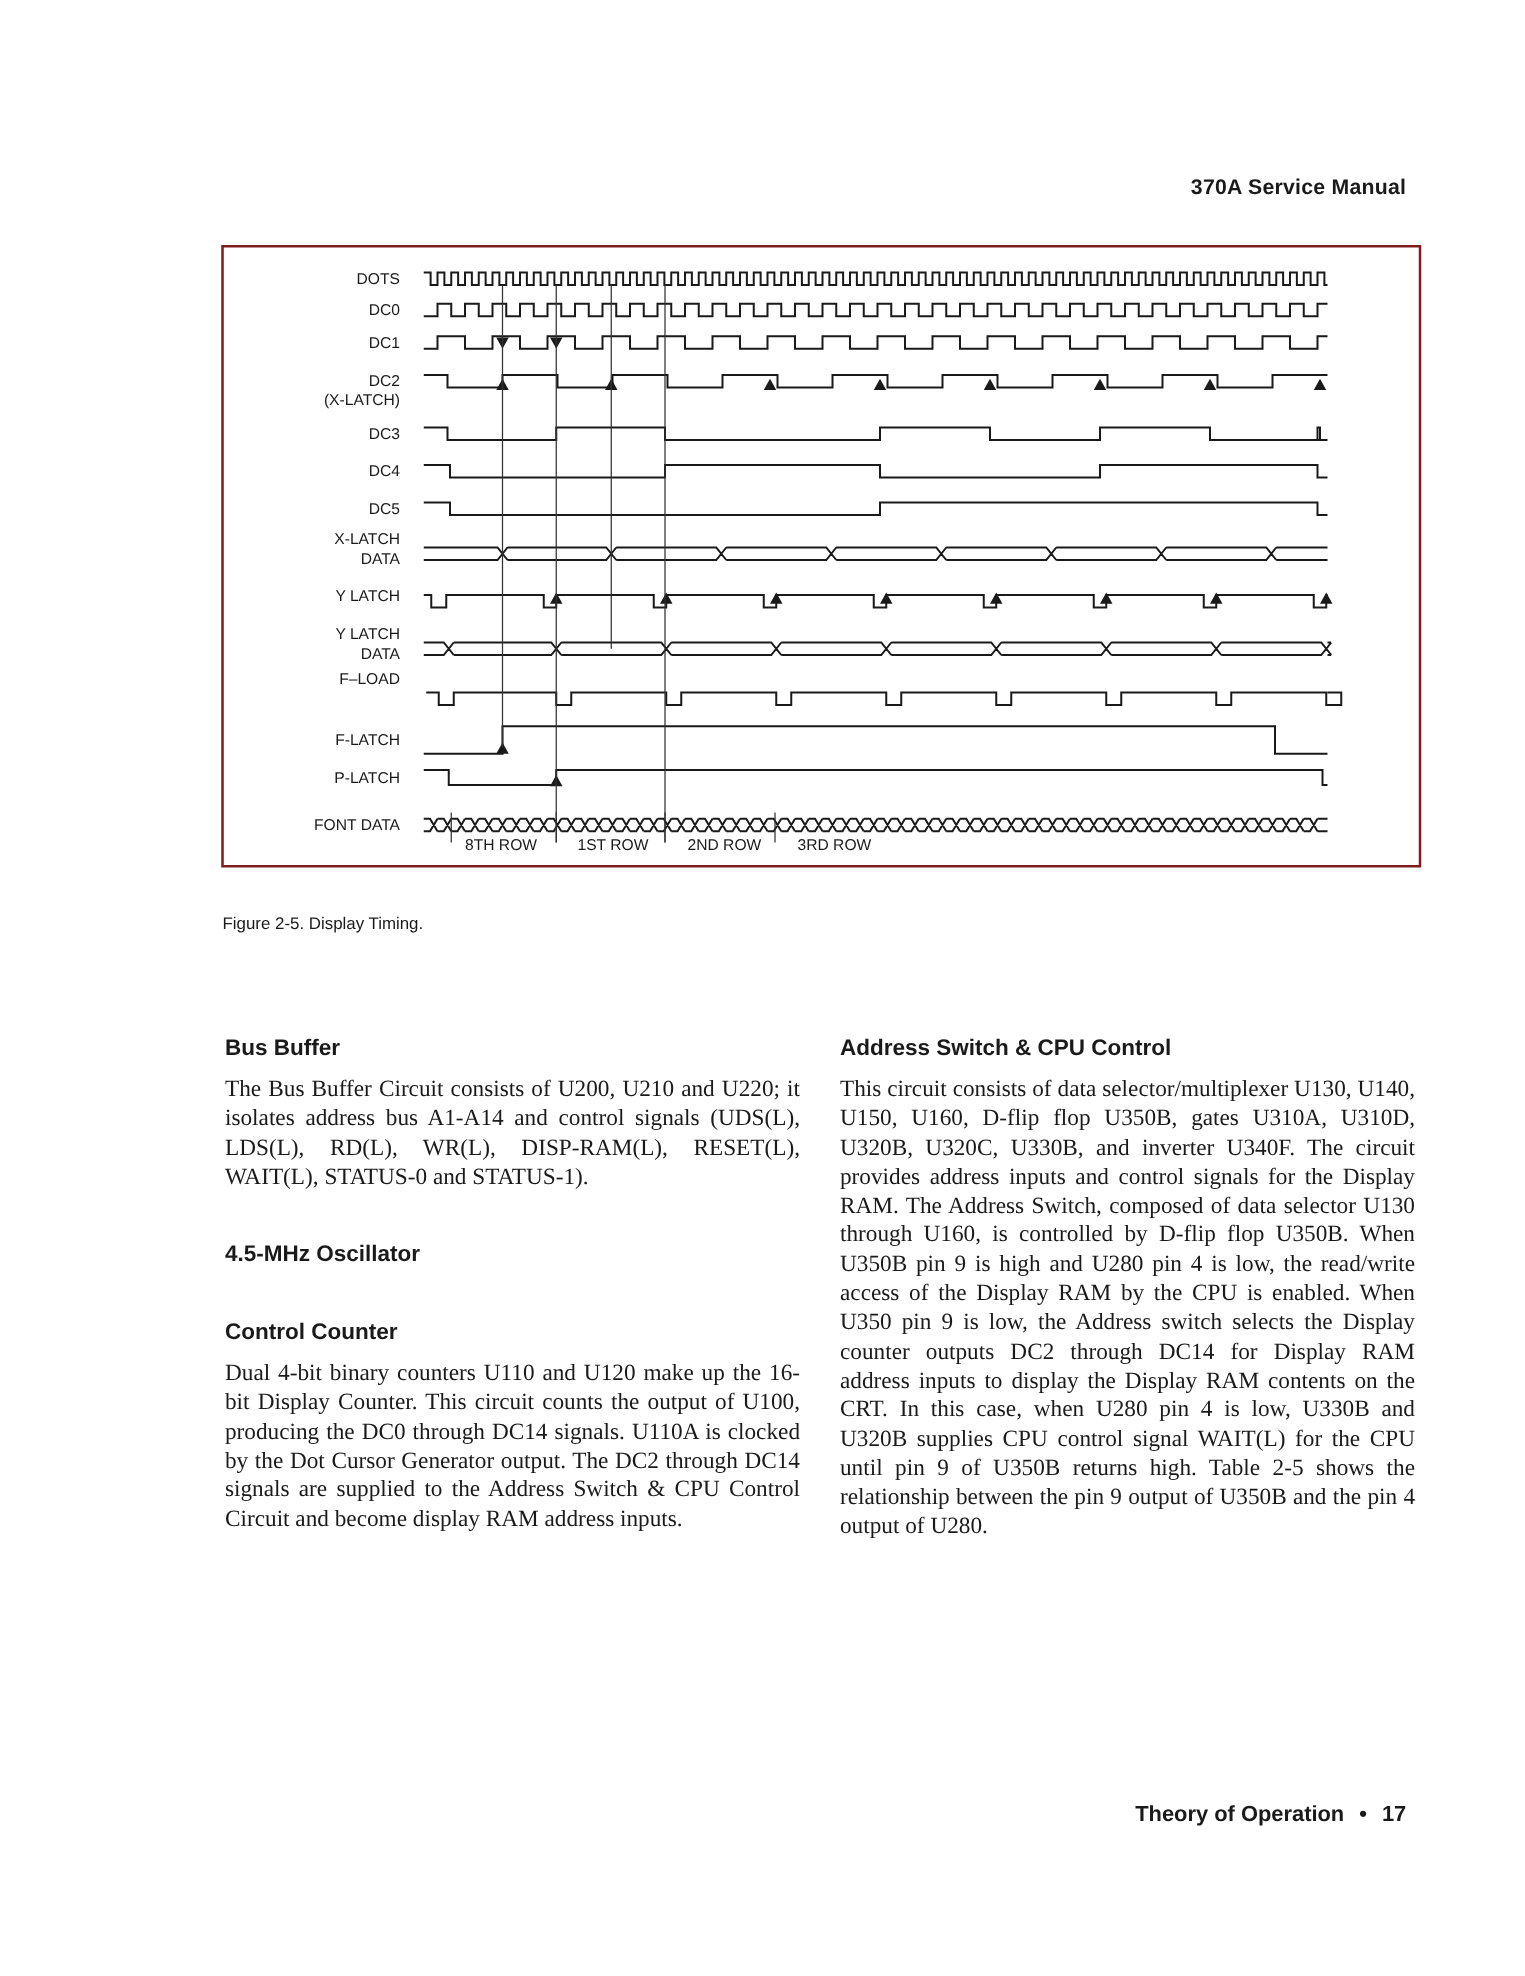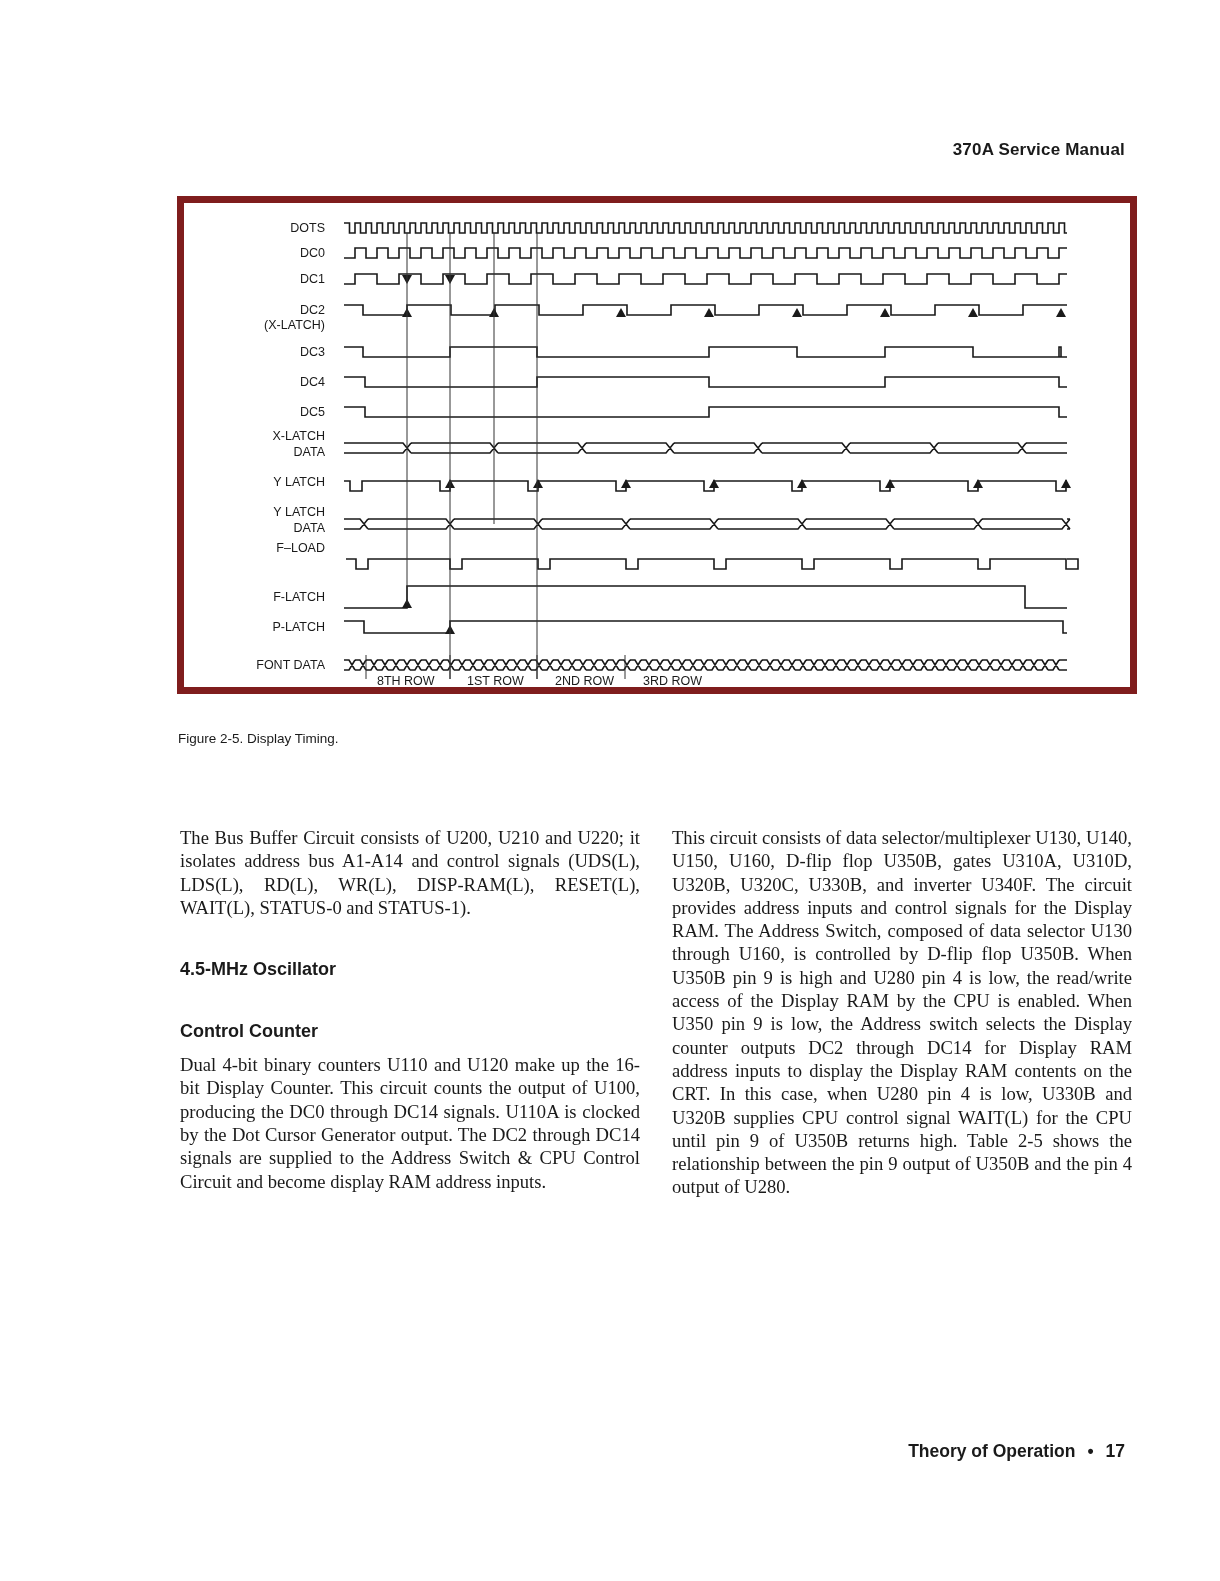--- a/index.html
+++ b/index.html
@@ -1,18 +1,18 @@
 <!DOCTYPE html>
 <html><head>
 <meta charset="utf-8">
 <style>
   html,body{margin:0;padding:0;background:#fff;}
   body{width:1220px;height:1581px;position:relative;overflow:hidden;color:#1a1a1a;}
   .hdr{position:absolute;top:140px;right:95px;font-family:"Liberation Sans",sans-serif;font-weight:bold;font-size:17px;letter-spacing:0.2px;margin-left:48px;}
-  .figure-frame{position:absolute;left:177px;top:196px;width:960px;height:498px;border:7px solid #7f1d1d;box-sizing:border-box;}
+  .figure-frame{position:absolute;left:177px;top:196px;width:960px;height:498px;border:2px solid #7f1d1d;box-sizing:border-box;}
   #timing-svg{position:absolute;left:0;top:0;}
   .caption{position:absolute;left:178px;top:731px;font-family:"Liberation Sans",sans-serif;font-weight:normal;font-size:13.5px;}
   .col{position:absolute;width:460px;font-family:"Liberation Serif",serif;font-size:18.6px;line-height:23.3px;}
   .col-left{left:180px;top:826px;}
   .col-right{left:672px;top:826px;}
   .col h2{font-family:"Liberation Sans",sans-serif;font-weight:bold;font-size:18px;margin:0 0 10px 0;line-height:24px;}
   .col p{margin:0;text-align:justify;}
   .sec{margin-bottom:38px;}
   .footer{position:absolute;top:1441px;right:95px;font-family:"Liberation Sans",sans-serif;font-weight:bold;font-size:17.5px;}
   .footer .dot{margin:0 12px;}
@@ -88,32 +88,34 @@
       <text x="283" y="482" class="sig-label">1ST ROW</text>
       <text x="371" y="482" class="sig-label">2ND ROW</text>
       <text x="459" y="482" class="sig-label">3RD ROW</text>
     </svg>
 </div>
 
 <div class="caption">Figure 2-5.  Display Timing.</div>
 
 <div class="col col-left">
   <div class="sec">
+    <h2>Bus Buffer</h2>
     <p>The Bus Buffer Circuit consists of U200, U210 and U220; it isolates address bus A1-A14 and control signals (UDS(L), LDS(L), RD(L), WR(L), DISP-RAM(L), RESET(L), WAIT(L), STATUS-0 and STATUS-1).</p>
   </div>
   <div class="sec">
     <h2>4.5-MHz Oscillator</h2>
   </div>
   <div class="sec">
     <h2>Control Counter</h2>
     <p>Dual 4-bit binary counters U110 and U120 make up the 16-bit Display Counter. This circuit counts the output of U100, producing the DC0 through DC14 signals. U110A is clocked by the Dot Cursor Generator output. The DC2 through DC14 signals are supplied to the Address Switch &amp; CPU Control Circuit and become display RAM address inputs.</p>
   </div>
 </div>
 
 <div class="col col-right">
   <div class="sec">
+    <h2>Address Switch &amp; CPU Control</h2>
     <p>This circuit consists of data selector/multiplexer U130, U140, U150, U160, D-flip flop U350B, gates U310A, U310D, U320B, U320C, U330B, and inverter U340F. The circuit provides address inputs and control signals for the Display RAM. The Address Switch, composed of data selector U130 through U160, is controlled by D-flip flop U350B. When U350B pin 9 is high and U280 pin 4 is low, the read/write access of the Display RAM by the CPU is enabled. When U350 pin 9 is low, the Address switch selects the Display counter outputs DC2 through DC14 for Display RAM address inputs to display the Display RAM contents on the CRT. In this case, when U280 pin 4 is low, U330B and U320B supplies CPU control signal WAIT(L) for the CPU until pin 9 of U350B returns high. Table 2-5 shows the relationship between the pin 9 output of U350B and the pin 4 output of U280.</p>
   </div>
 </div>
 
 <div class="footer">
   <span>Theory of Operation</span><span class="dot">•</span><span>17</span>
 </div>
 
 </body></html>

